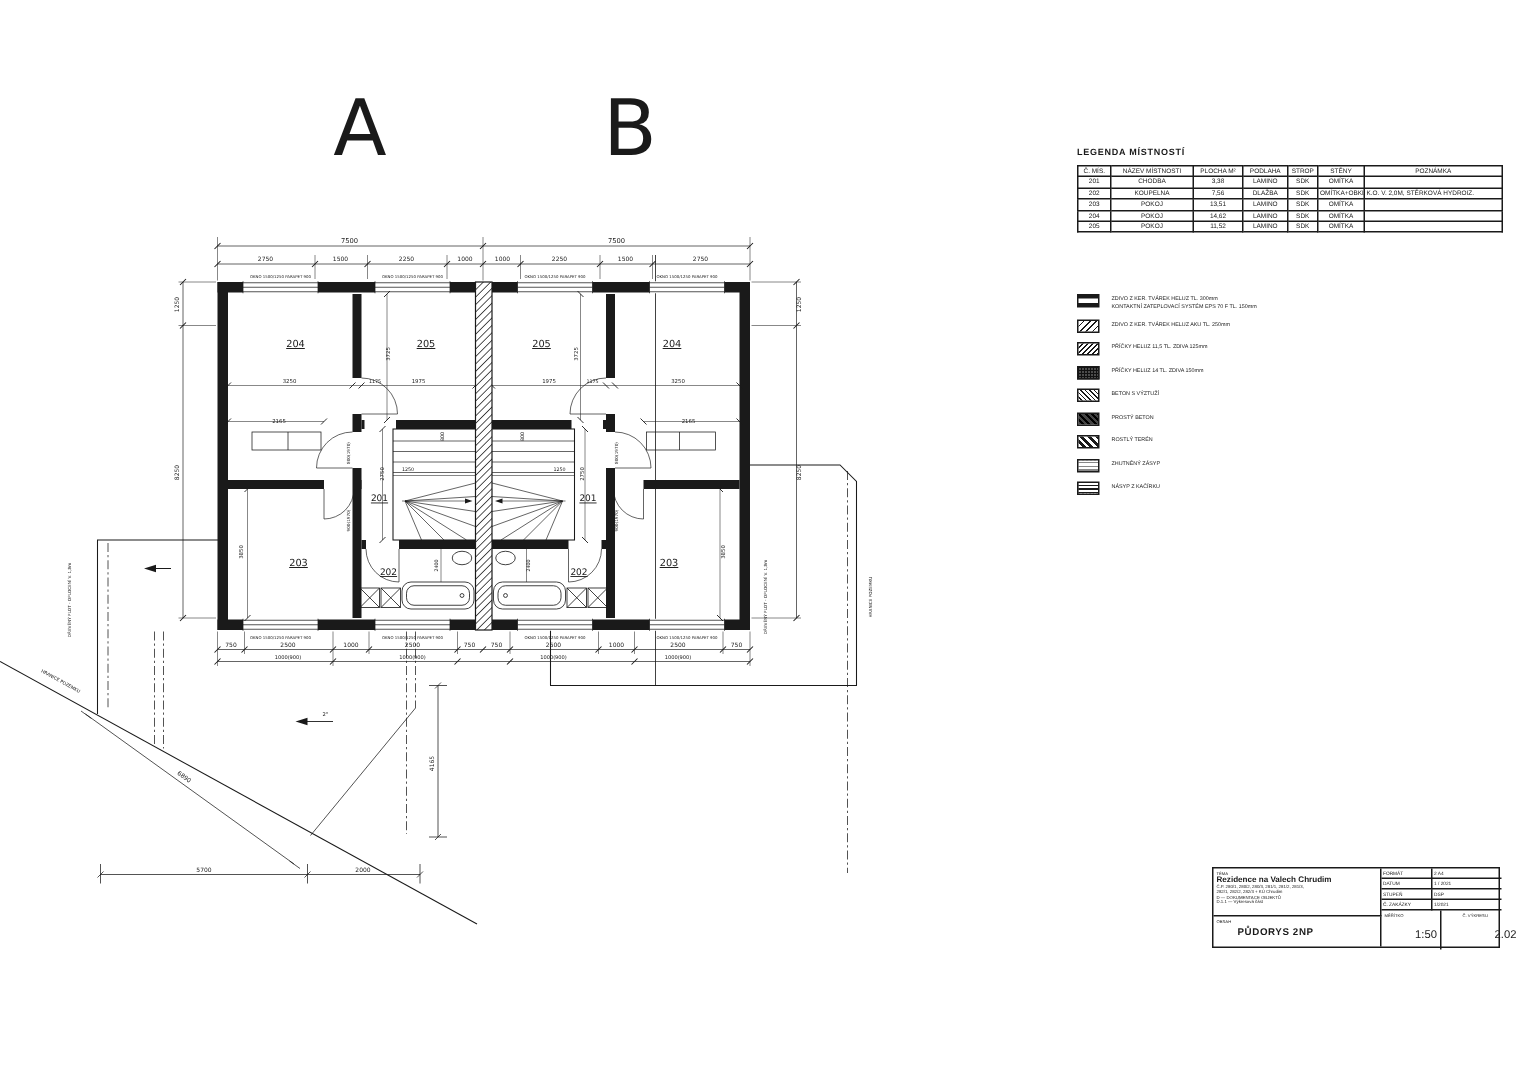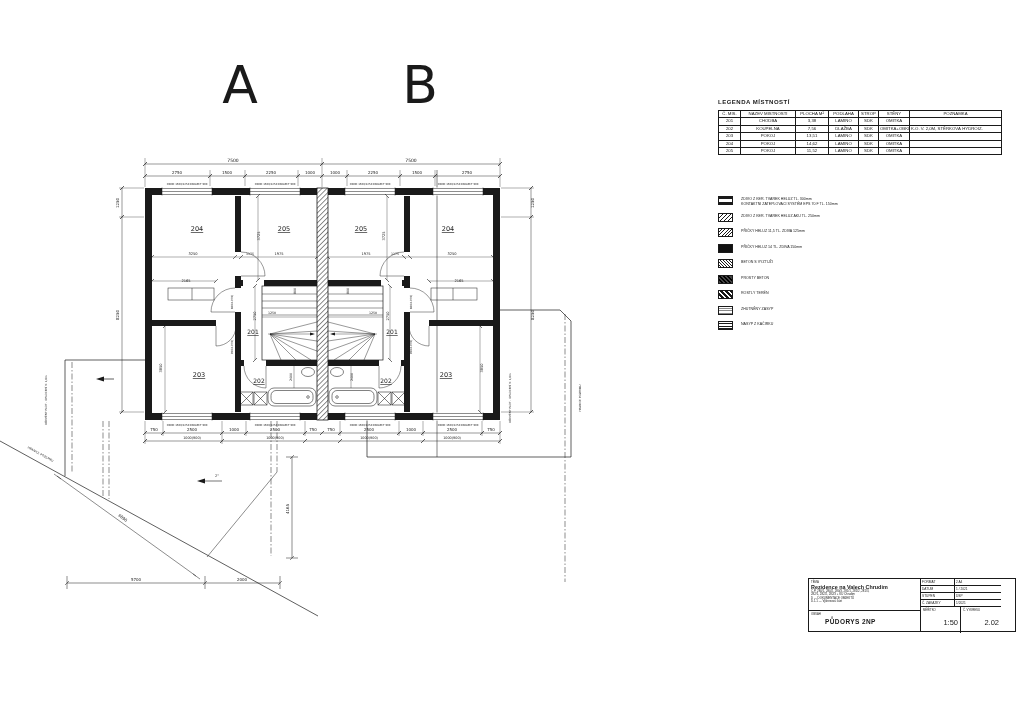--- a/index.html
+++ b/index.html
@@ -22,21 +22,21 @@
   .sw-masonry-aku{background:repeating-linear-gradient(135deg,#fff 0 2.2px,#1a1a1a 2.2px 3px);}
   .sw-partition-125{background:repeating-linear-gradient(135deg,#fff 0 1.6px,#1a1a1a 1.6px 2.4px);}
   .sw-partition-150{background-color:#111;background-image:radial-gradient(#fff .5px,transparent .6px);background-size:2px 2px;}
   .sw-reinforced-concrete{background:repeating-linear-gradient(45deg,#fff 0 1.4px,#1a1a1a 1.4px 2.1px);}
   .sw-plain-concrete{background:repeating-linear-gradient(45deg,#444 0 1.6px,#000 1.6px 3px);}
   .sw-native-soil{background:repeating-linear-gradient(45deg,#fff 0 1.8px,#1a1a1a 1.8px 3.6px);}
   .sw-compacted-fill{background:repeating-linear-gradient(0deg,#888 0 1px,#fff 1px 2.6px),repeating-linear-gradient(90deg,#888 0 1px,transparent 1px 2.6px);}
   .sw-gravel{background:repeating-linear-gradient(0deg,#1a1a1a 0 1px,#fff 1px 2.4px),repeating-linear-gradient(90deg,#1a1a1a 0 1px,transparent 1px 2.4px);}
   .mat-label{margin-left:8px;font-size:3.6px;line-height:4.6px;white-space:nowrap;padding-top:1px;}
   
-  .tblock{position:absolute;left:808px;top:578px;width:208px;height:54px;border:1px solid #1a1a1a;box-sizing:border-box;font-size:3.2px;}
+  .tblock{position:absolute;left:808px;top:578px;width:192px;height:54px;border:1px solid #1a1a1a;box-sizing:border-box;font-size:3.2px;}
   .tb-cell{position:absolute;box-sizing:border-box;border-color:#1a1a1a!important;}
   .tb-lbl{font-size:2.8px;color:#1a1a1a;}
   .tb-left{left:0;top:0;width:112px;height:32px;border-right:.7px solid;border-bottom:.7px solid;padding:1px 2px;}
   .tb-project{font-size:5.4px;font-weight:bold;line-height:6px;}
   .tb-small{font-size:2.9px;line-height:3.4px;}
   .tb-obsah{left:0;top:32px;width:112px;height:20px;border-right:.7px solid;padding:1px 2px;}
   .tb-dwgtitle{font-size:6.5px;font-weight:bold;margin-top:2px;margin-left:14px;letter-spacing:.4px;}
   .tb-row{position:absolute;left:112px;width:80px;height:7px;border-bottom:.7px solid;}
   .tb-row .k{position:absolute;left:0;top:0;width:34px;height:7px;border-right:.7px solid;padding:1px 1px 0;box-sizing:border-box;}
   .tb-row .v{position:absolute;left:34px;top:0;width:46px;height:7px;padding:1px 1px 0;box-sizing:border-box;font-size:3.2px;}
@@ -395,19 +395,19 @@
     <div class="v">DSP</div>
   </div>
   <div class="tb-cell tb-row" style="top:21px;">
     <div class="k">Č. ZAKÁZKY</div>
     <div class="v">1/2021</div>
   </div>
   <div class="tb-cell tb-bigcell" style="left:112px;width:40px;border-right:.7px solid;">
     <span class="tb-lbl">MĚŘÍTKO</span>
     <div class="tb-bigval">1:50</div>
   </div>
-  <div class="tb-cell tb-bigcell" style="left:152px;width:40px;">
+  <div class="tb-cell tb-bigcell" style="left:164px;width:40px;">
     <span class="tb-lbl">Č. VÝKRESU</span>
     <div class="tb-bigval">2.02</div>
   </div>
 </div>
 
 </div>
 
 </body></html>

